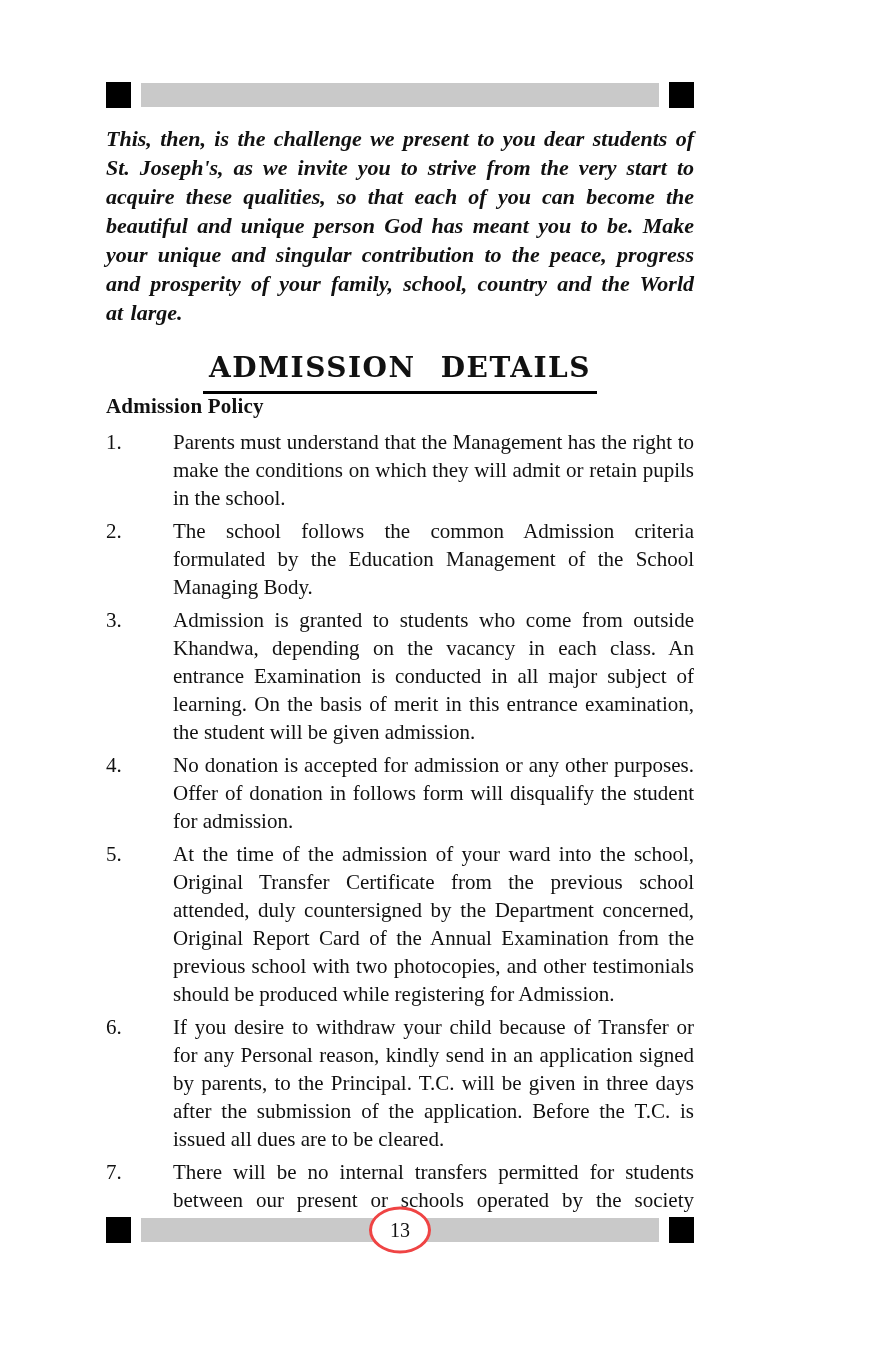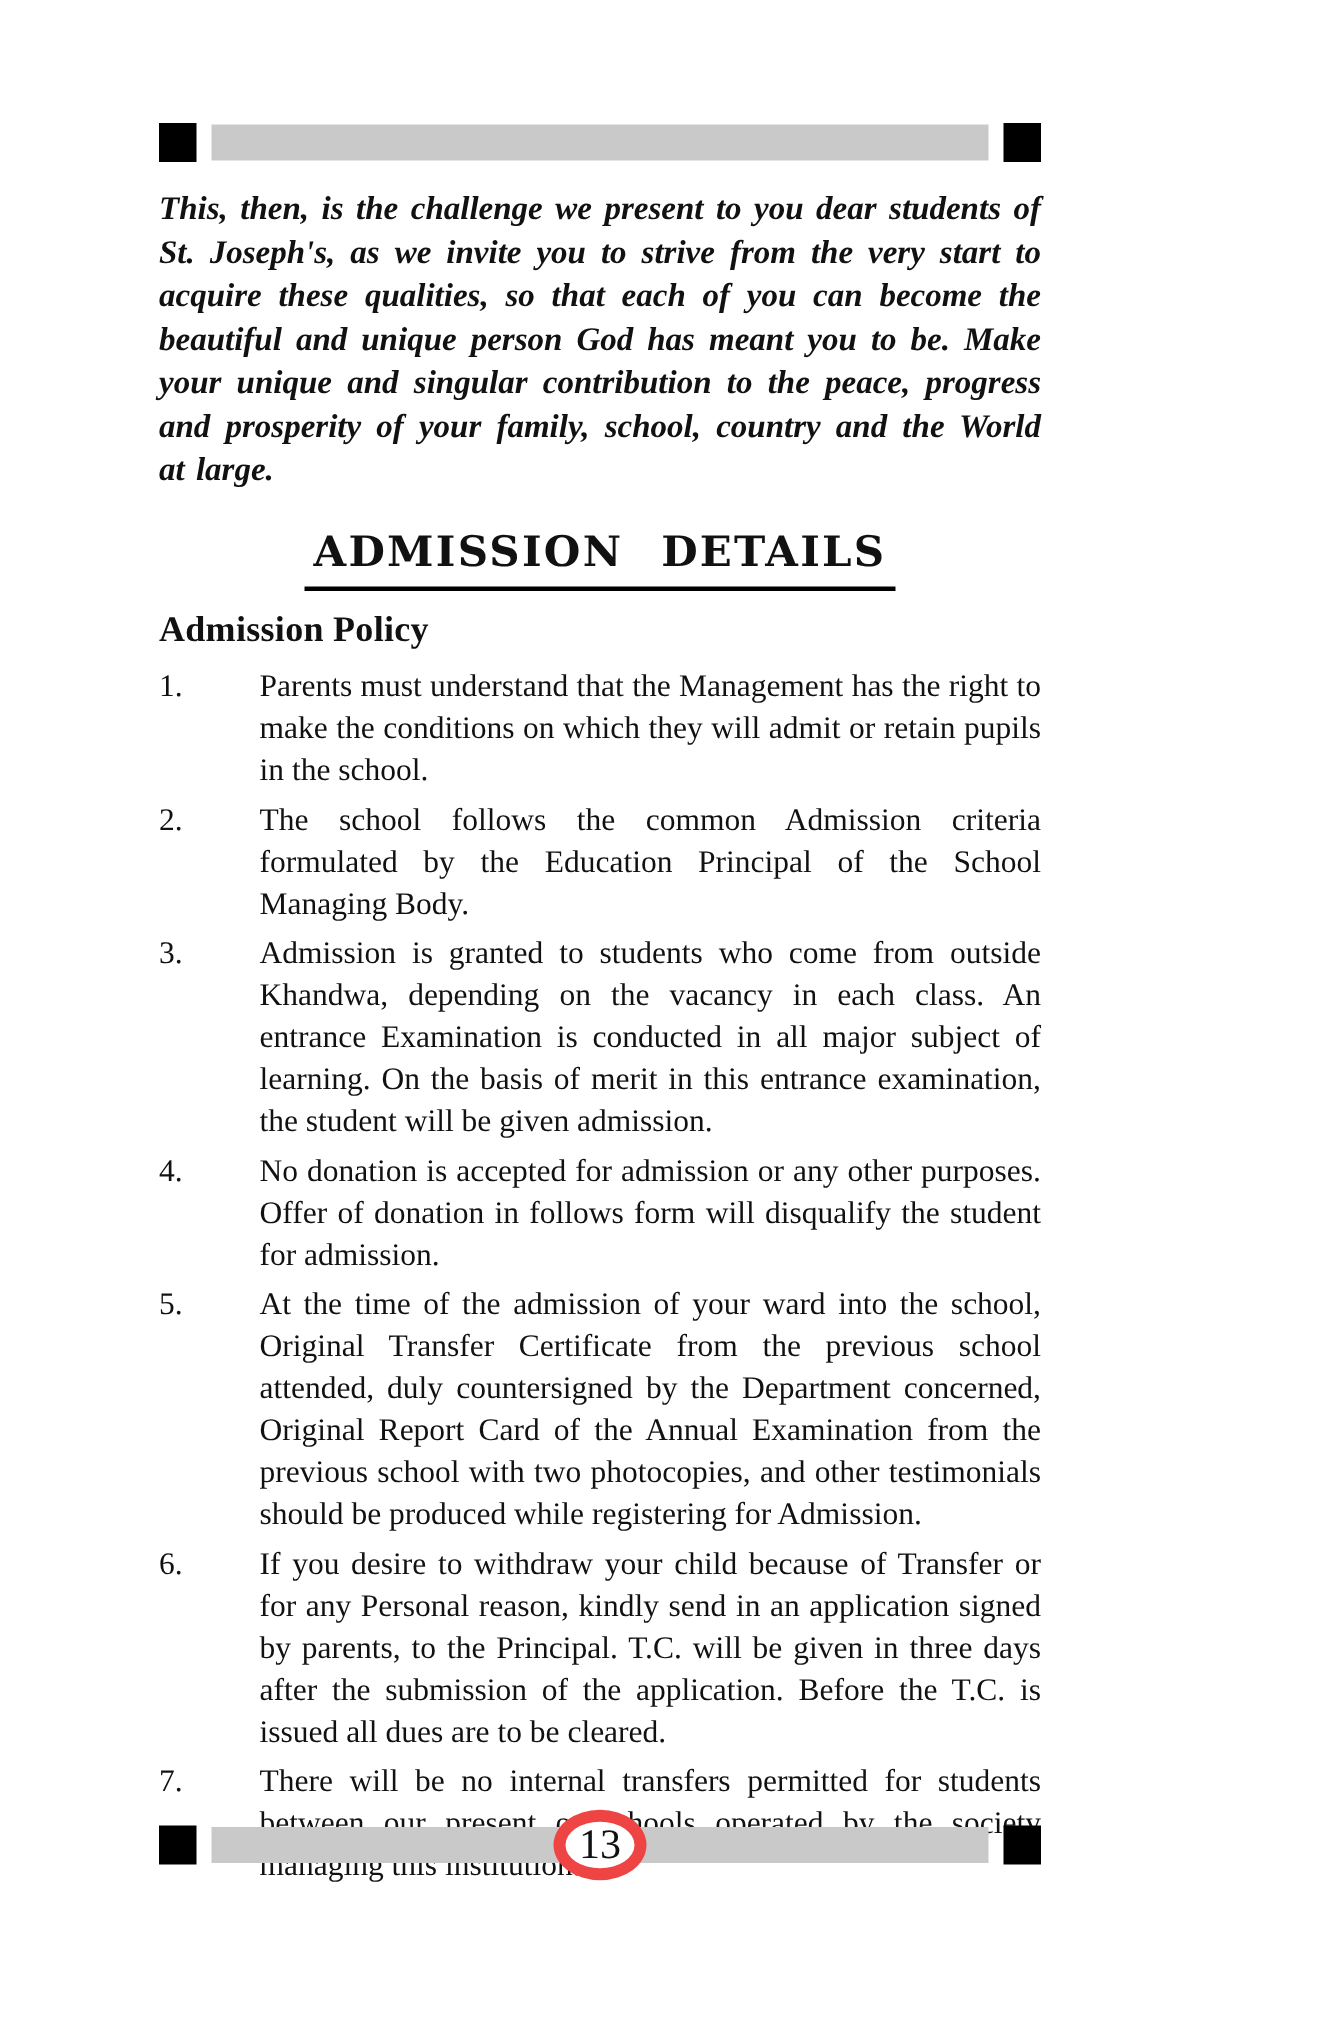--- a/index.html
+++ b/index.html
@@ -50,26 +50,26 @@
     top: 1217px;
   }
   .page-badge {
     position: absolute;
     left: 50%;
     top: 50%;
     transform: translate(-50%, -50%);
     width: 62px;
     height: 47px;
     background: #ffffff;
-    border: 8px solid #ef4444;
+    border: 3px solid #ef4444;
     border-radius: 50%;
     display: flex;
     align-items: center;
     justify-content: center;
-    font-size: 28px;
+    font-size: 20px;
     font-family: "Liberation Serif", serif;
   }
   
   .intro {
     margin-top: 16px;
     font-family: "Liberation Serif", serif;
     font-style: italic;
     font-weight: bold;
     font-size: 22px;
     line-height: 29px;
@@ -85,23 +85,23 @@
     display: inline-block;
     font-family: "DejaVu Serif", "Liberation Serif", serif;
     font-weight: bold;
     font-size: 28px;
     letter-spacing: 1.5px;
     word-spacing: 14px;
     border-bottom: 3px solid #000;
     padding: 0 6px 7px 6px;
   }
   .subheading {
-    margin-top: 13px;
+    margin-top: 0;
     font-weight: bold;
-    font-size: 24px;
+    font-size: 21px;
     letter-spacing: 0.2px;
   }
   
   .policy-list {
     margin-top: 9px;
     list-style: none;
   }
   .policy-item {
     display: flex;
     margin-bottom: 5px;
@@ -136,21 +136,21 @@
 
     <div class="subheading">Admission Policy</div>
 
     <ol class="policy-list">
       <li class="policy-item">
         <span class="item-num">1.</span>
         <span class="item-text">Parents must understand that the Management has the right to make the conditions on which they will admit or retain pupils in the school.</span>
       </li>
       <li class="policy-item">
         <span class="item-num">2.</span>
-        <span class="item-text">The school follows the common Admission criteria formulated by the Education Principal of the School Managing Body.</span>
+        <span class="item-text">The school follows the common Admission criteria formulated by the Education Management of the School Managing Body.</span>
       </li>
       <li class="policy-item">
         <span class="item-num">3.</span>
         <span class="item-text">Admission is granted to students who come from outside Khandwa, depending on the vacancy in each class. An entrance Examination is conducted in all major subject of learning. On the basis of merit in this entrance examination, the student will be given admission.</span>
       </li>
       <li class="policy-item">
         <span class="item-num">4.</span>
         <span class="item-text">No donation is accepted for admission or any other purposes. Offer of donation in follows form will disqualify the student for admission.</span>
       </li>
       <li class="policy-item">

